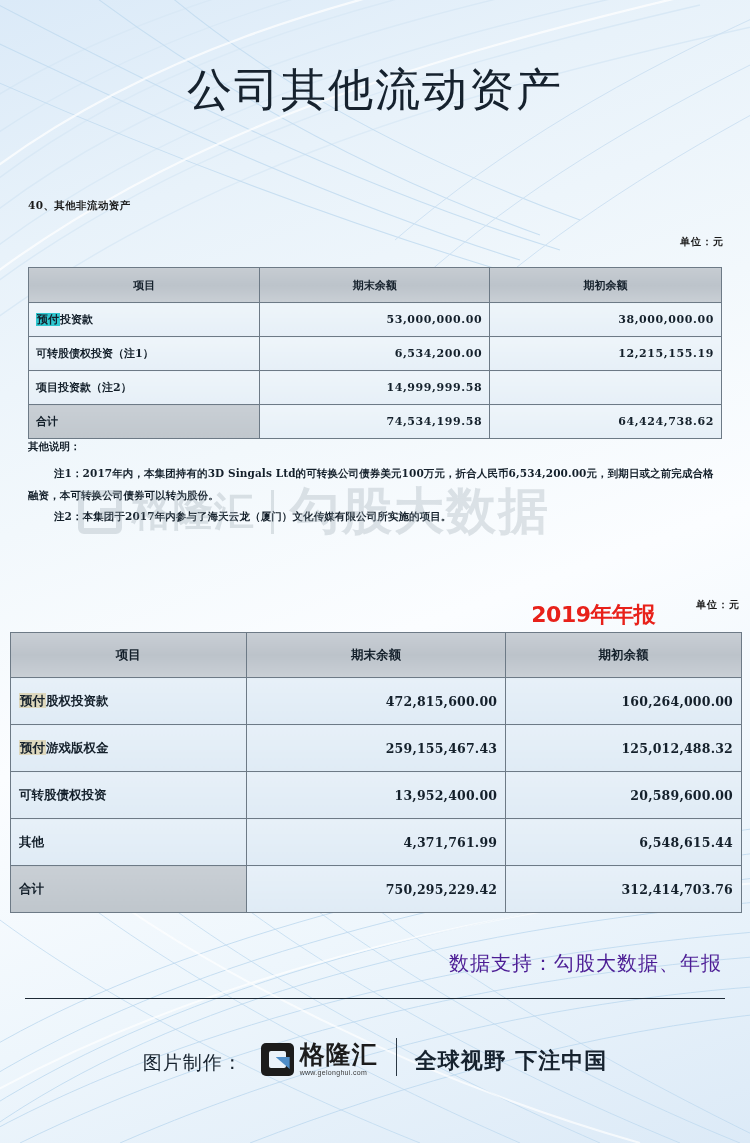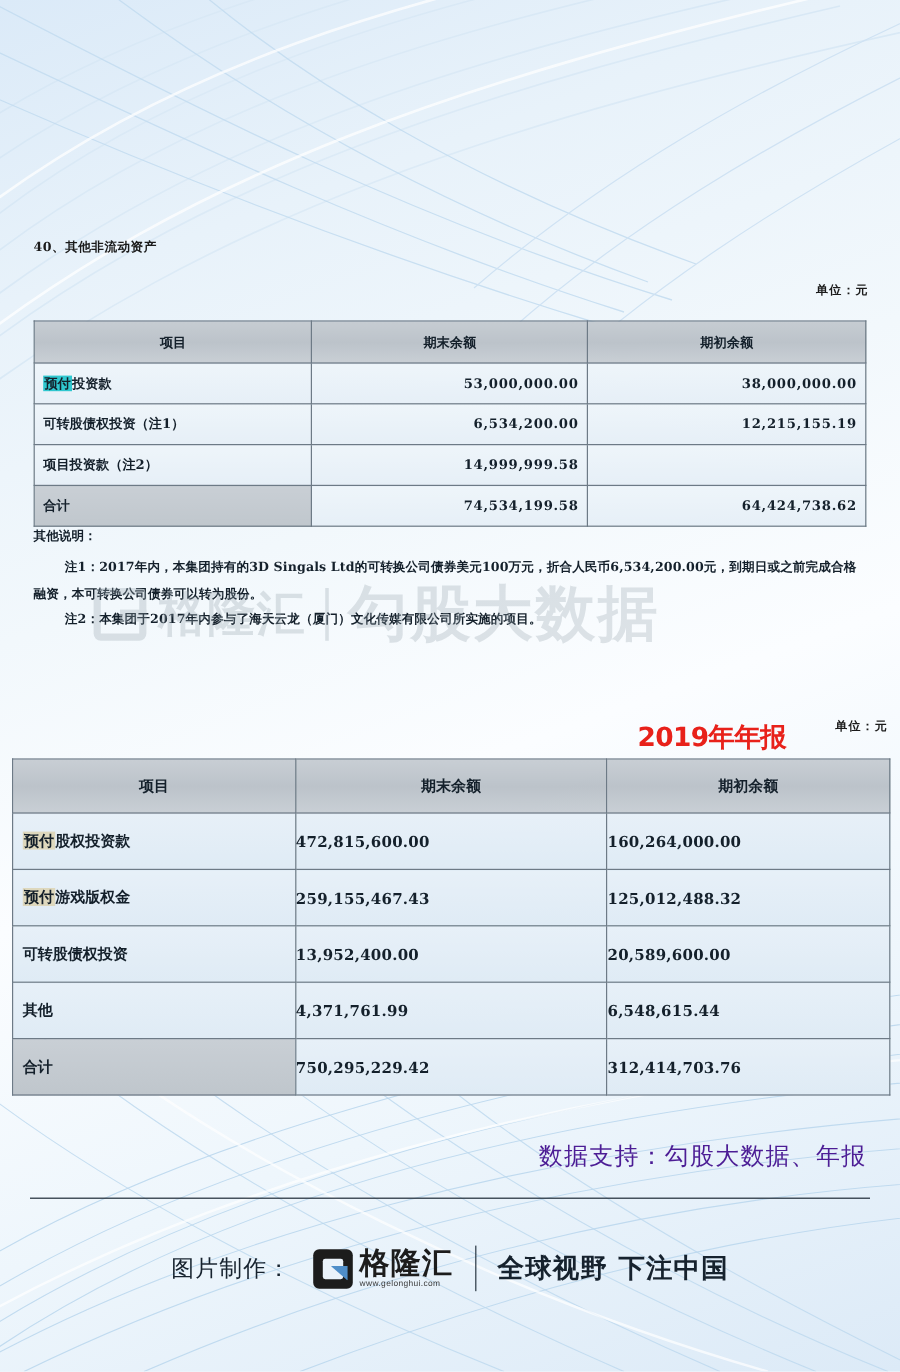--- a/index.html
+++ b/index.html
@@ -84,21 +84,21 @@
   }
   #tbl2019 th{
     background:linear-gradient(180deg,#c8ced4 0%,#bcc3ca 50%,#c9cfd5 100%);
     font-size:12.5px;font-weight:bold;color:#14202b;height:44px;text-align:center;
   }
   #tbl2019 td{
     background:linear-gradient(180deg,#e7f0f8 0%,#dfebf5 100%);
     font-size:12.5px;color:#14202b;height:46px;font-weight:bold;
   }
   #tbl2019 td.c1{padding-left:8px;text-align:left;}
-  #tbl2019 td.num{padding-right:8px;letter-spacing:.2px;}
+  #tbl2019 td.num{padding-right:8px;text-align:right;letter-spacing:.2px;}
   #tbl2019 tr.total td{
     background:linear-gradient(180deg,#c9cfd5 0%,#bfc6cc 100%);
   }
   #tbl2019 tr.total td.num{
     background:linear-gradient(180deg,#e7f0f8 0%,#dfebf5 100%);
   }
   .hl-cyan{background:#2fc7cf;padding:0 1px;}
   .hl-tan{background:#ded8bd;padding:0 1px;}
   
   .notes{
@@ -135,21 +135,21 @@
   .credit{
     position:absolute;right:28px;top:950px;
     font-size:20px;color:#4c1d95;letter-spacing:1px;
     font-family:Liberation Mono, monospace;
   }
   .rule{
     position:absolute;left:25px;top:998px;width:700px;height:1px;background:#1d2a36;
   }
   .footbar{
     position:absolute;left:0;top:1038px;width:750px;
-    display:flex;align-items:center;justify-content:center;gap:18px;
+    display:flex;align-items:flex-end;justify-content:center;gap:18px;
   }
   .foot-label{
     font-size:19px;color:#16222e;letter-spacing:1px;
     font-family:"DejaVu Sans","Liberation Sans",sans-serif;
   }
   .logo{display:flex;align-items:flex-end;gap:6px;}
   .logo-mark{
     width:33px;height:33px;background:#1c1c1c;border-radius:5px;position:relative;
     display:inline-block;
   }
@@ -238,20 +238,21 @@
       <path d="M270,875 C 390,970 560,1070 740,1143"></path>
       <path d="M-20,905 C 90,990 250,1075 420,1143"></path>
       <path d="M360,895 C 470,985 620,1070 770,1143"></path>
     </g>
     <g stroke="#ffffff" fill="none" stroke-width="2" opacity="0.7">
       <path d="M-30,1105 C 180,985 470,905 790,880"></path>
       <path d="M60,860 C 200,970 420,1080 640,1143"></path>
     </g>
   </svg>
 
+  <div class="title">公司其他流动资产</div>
 
   <div class="sec-heading">40、其他非流动资产</div>
 
   <div class="unit" id="unit2017">单位：元</div>
 
   <table id="tbl2017">
     <colgroup>
         <col style="width:232px">
         <col style="width:230px">
         <col style="width:232px">

